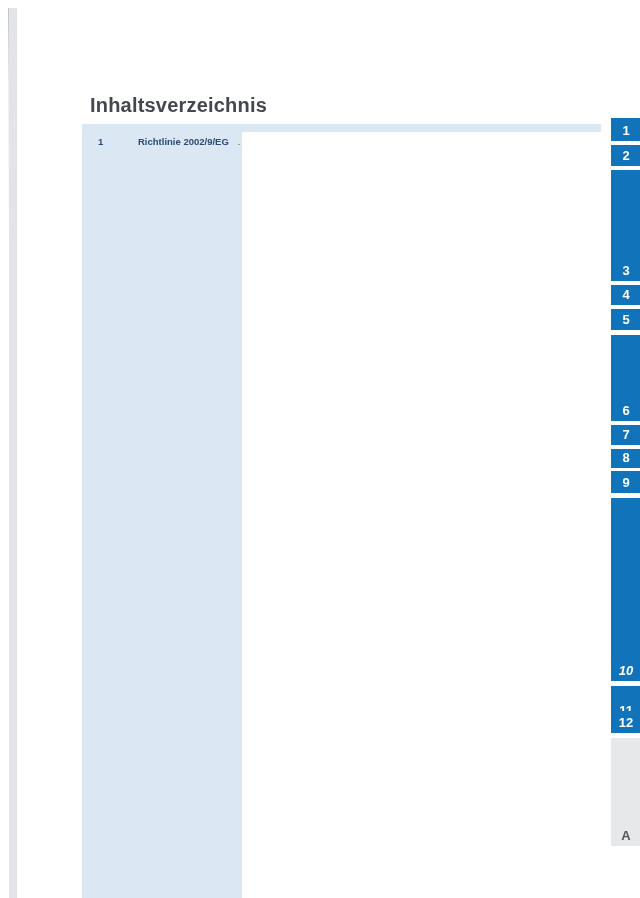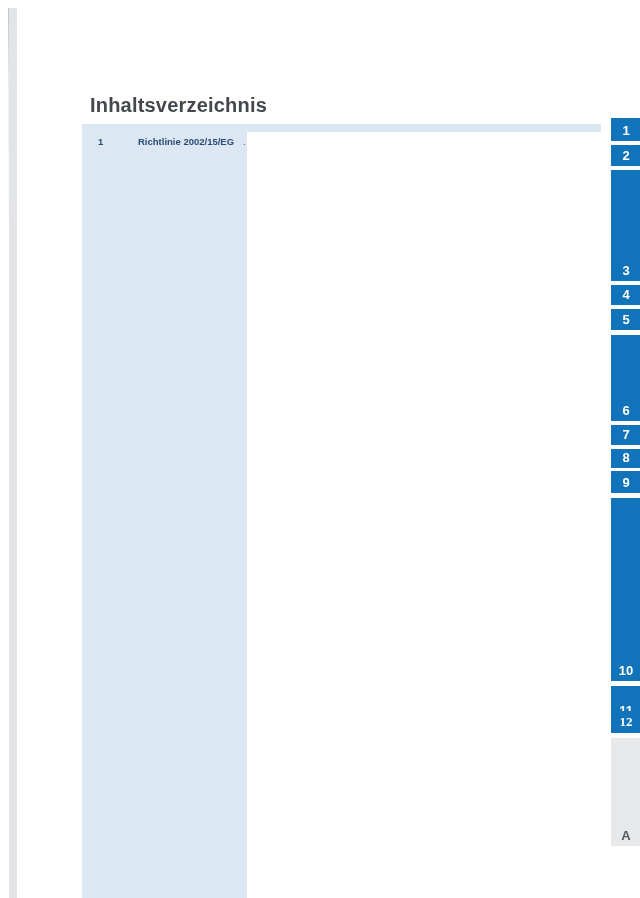--- a/index.html
+++ b/index.html
@@ -43,35 +43,35 @@
   <div class="edge-left-streak"></div>
   <div class="edge-left-hairline"></div>
   <div class="edge-right-hairline"></div>
 
   <h1 class="title">Inhaltsverzeichnis</h1>
 
   <div class="toc" id="toc">
       <div class="block blue">
         <div class="line heading">
           <span class="num">1</span>
-          <span class="text">Richtlinie 2002/15/EG</span>
+          <span class="text">Richtlinie 2002/9/EG</span>
           <span class="dots"></span>
           <span class="page">4</span>
         </div>
       </div>
     </div>
 
   <div id="tabs">
       <div class="tab blue" style="top: 110px; height: 23px;">1</div>
       <div class="tab blue" style="top: 137px; height: 21px;">2</div>
       <div class="tab blue" style="top: 162px; height: 111px;">3</div>
       <div class="tab blue" style="top: 277px; height: 20px;">4</div>
       <div class="tab blue" style="top: 301px; height: 21px;">5</div>
       <div class="tab blue" style="top: 327px; height: 86px;">6</div>
       <div class="tab blue" style="top: 417px; height: 20px;">7</div>
       <div class="tab blue" style="top: 441px; height: 19px;">8</div>
       <div class="tab blue" style="top: 463px; height: 22px;">9</div>
-      <div class="tab blue" style="top: 490px; height: 183px;">10</div>
+      <div class="tab blue" style="top: 490px; height: 183px; font-style: italic;">10</div>
       <div class="tab blue" style="top: 678px; height: 35px;">11</div>
-      <div class="tab blue" style="top: 703px; height: 22px; font-family: Liberation Serif, serif;">12</div>
+      <div class="tab blue" style="top: 703px; height: 22px;">12</div>
       <div class="tab gray" style="top: 730px; height: 108px;">A</div>
     </div>
 </div>
 
 </body></html>

